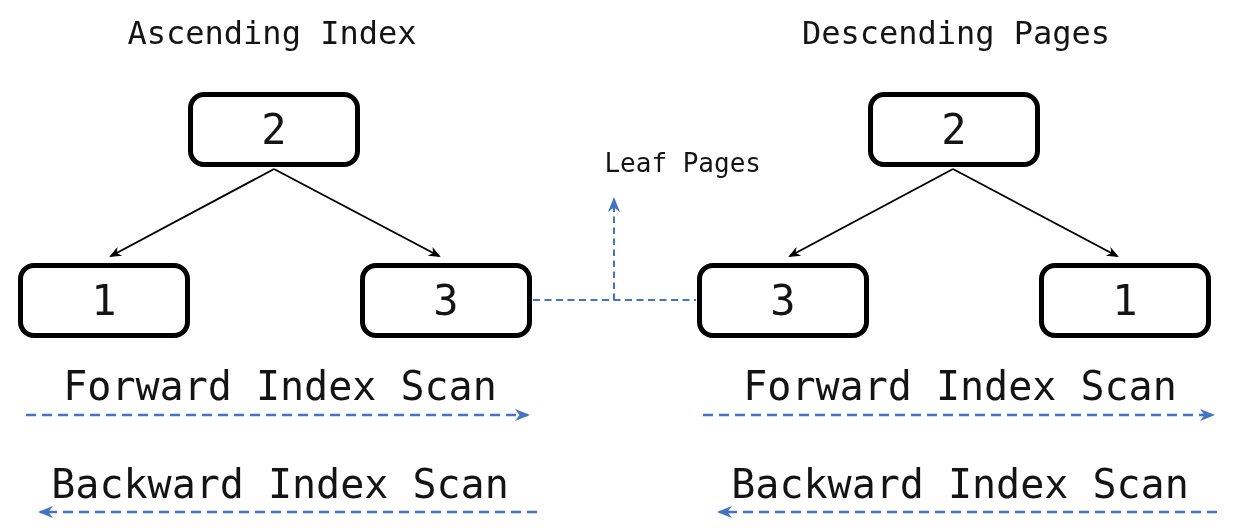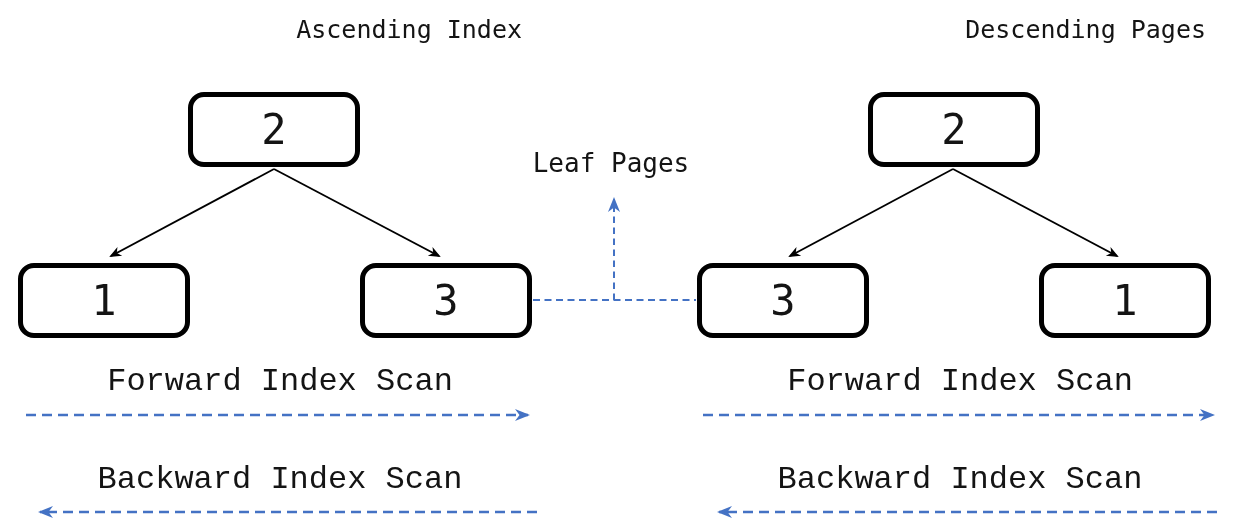--- a/index.html
+++ b/index.html
@@ -33,27 +33,27 @@
     font-weight: 500;
     z-index: 1;
   }
   .label {
     position: absolute;
     text-align: center;
     white-space: nowrap;
     z-index: 1;
     line-height: 1.05;
   }
-  .title-label { font-size: 25px; width: 500px; text-align: right; }
-  .scan-label  { font-size: 32px; width: 500px; font-family: Liberation Mono, monospace; }
+  .title-label { font-size: 32px; width: 500px; }
+  .scan-label  { font-size: 40px; width: 500px; }
   .leaf-label  { font-size: 26px; width: 300px; }
 
   .pos-title-asc   { left: 22px;  top: 17px; }
   .pos-title-desc  { left: 706px; top: 17px; }
-  .pos-leaf        { left: 461px; top: 150px; }
+  .pos-leaf        { left: 461px; top: 150px; text-align: right; }
 
   .pos-asc-root    { left: 188px;  top: 92px; }
   .pos-asc-left    { left: 18px;   top: 263px; }
   .pos-asc-right   { left: 360px;  top: 263px; }
   .pos-desc-root   { left: 868px;  top: 92px; }
   .pos-desc-left   { left: 697px;  top: 263px; }
   .pos-desc-right  { left: 1039px; top: 263px; }
 
   .pos-fwd-asc     { left: 30px;  top: 365px; }
   .pos-bwd-asc     { left: 30px;  top: 463px; }

